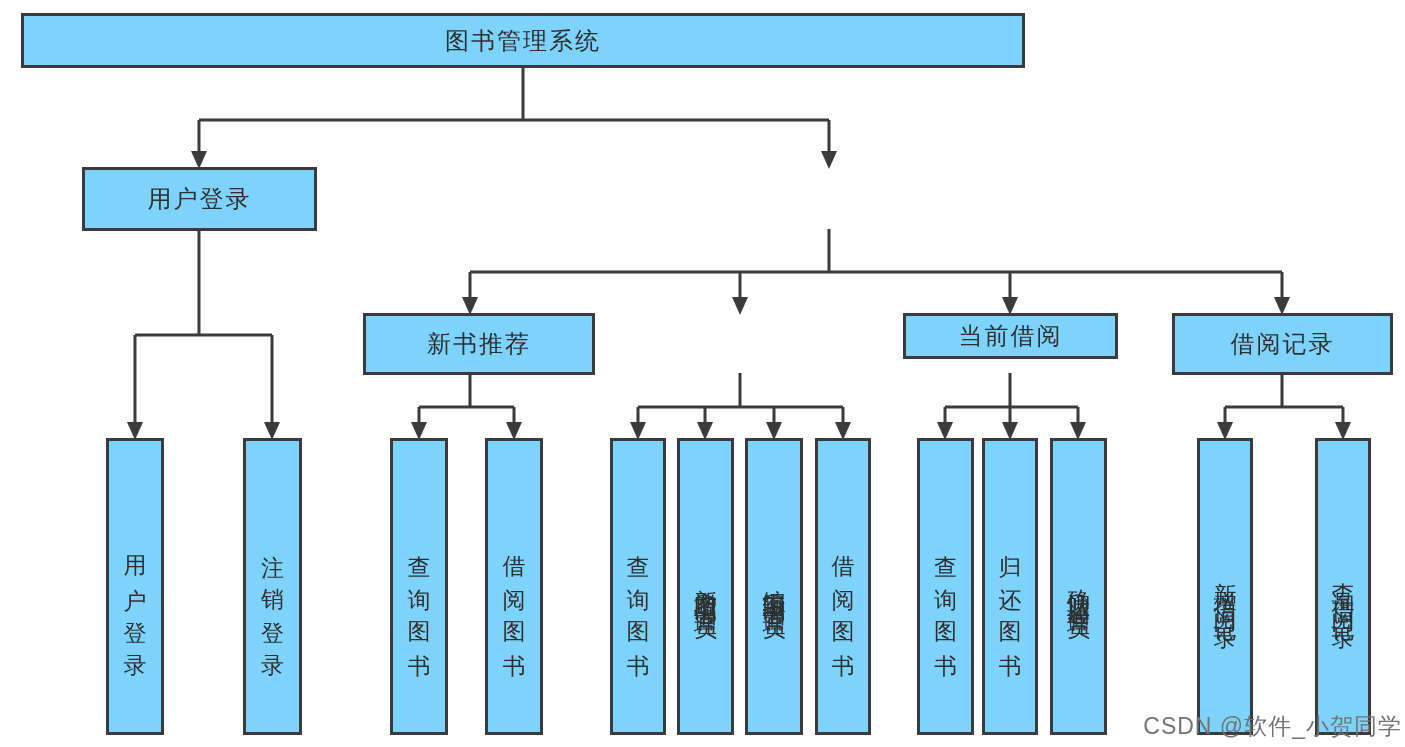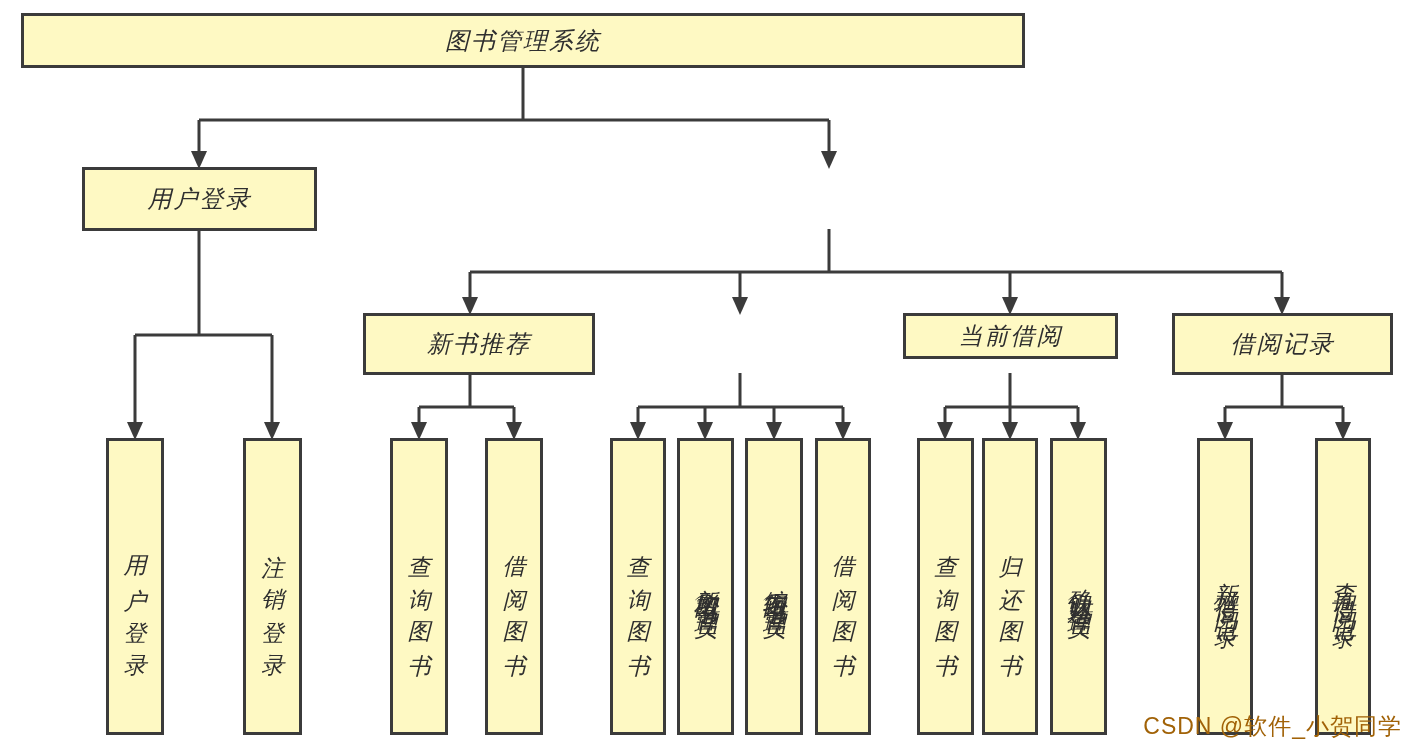--- a/index.html
+++ b/index.html
@@ -8,26 +8,25 @@
     width:1405px;height:747px;
     background:#fff;
     font-family:"Liberation Sans",sans-serif;
     overflow:hidden;
   }
   .connectors{position:absolute;left:0;top:0;}
   .box{
     position:absolute;
     box-sizing:border-box;
     border:3px solid #3b3b3b;
-    background:#fef9c3;
+    background:#7dd3fc;
     display:flex;
     align-items:center;
     justify-content:center;
     color:#2f2f2f;
-    font-style:italic;
   }
   .hbox span{
     font-size:24px;
     letter-spacing:2px;
     line-height:1;
     white-space:nowrap;
   }
   .leaf span{
     writing-mode:vertical-rl;
     text-orientation:mixed;
@@ -36,21 +35,21 @@
     white-space:nowrap;
   }
   .vt4 span{letter-spacing:33px;margin-bottom:-33px;}
   .vt6 span{letter-spacing:9px;margin-bottom:-9px;}
   .vt9 span{letter-spacing:4px;margin-bottom:-4px;}
   .watermark{
     position:absolute;
     right:3px;
     top:711px;
     font-size:23px;
-    color:#a16207;
+    color:#737373;
     letter-spacing:1px;
     white-space:nowrap;
   }
 </style>
 </head>
 <body>
 
 <div class="canvas">
 
   <svg class="connectors" width="1405" height="747" viewBox="0 0 1405 747">

